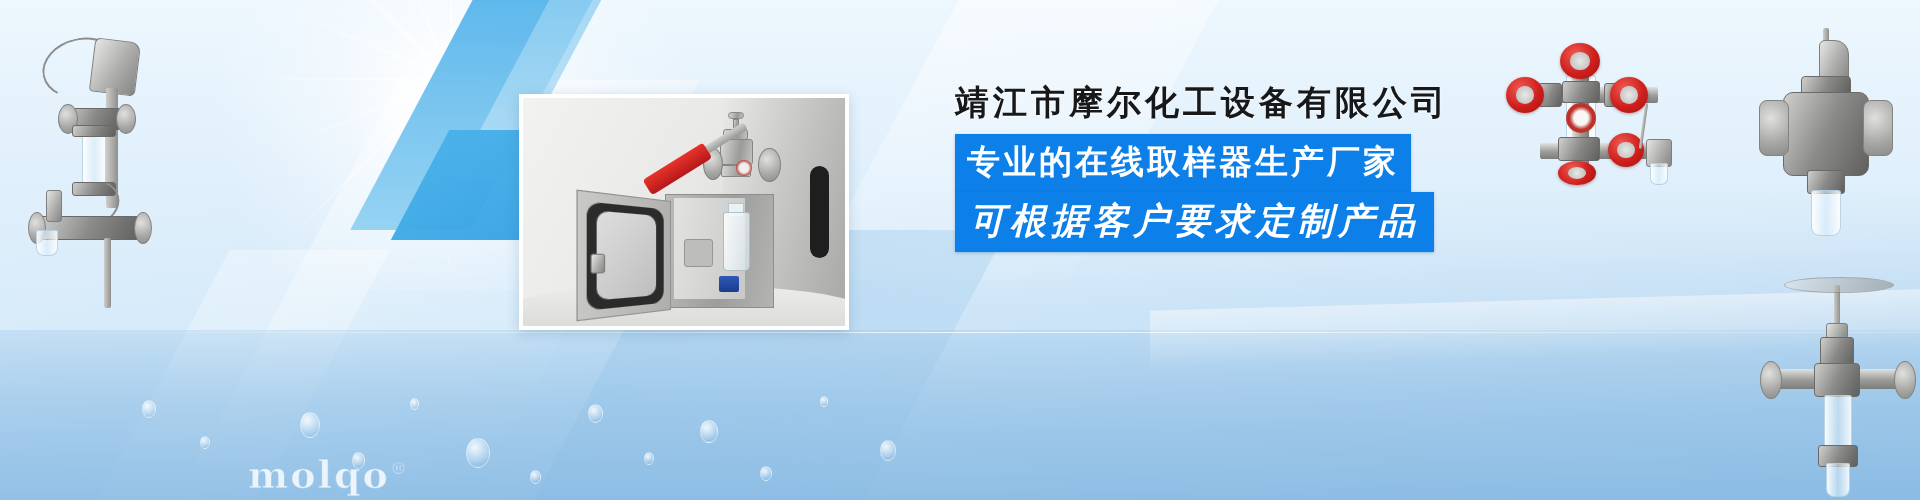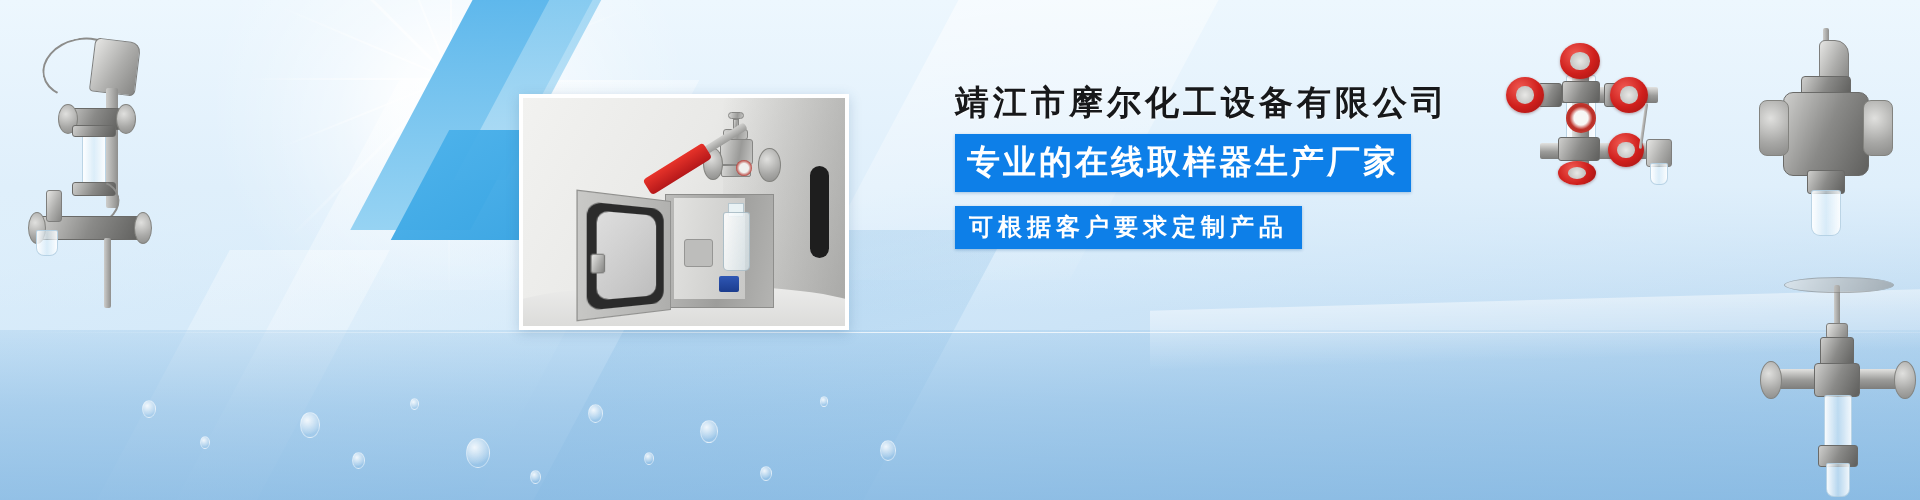--- a/index.html
+++ b/index.html
@@ -99,23 +99,23 @@
   .company { font-family:"DejaVu Serif", serif; font-weight:700; font-size:34px;
              letter-spacing:4px; color:#17181a; line-height:1.1;
              text-shadow:0 1px 2px rgba(255,255,255,.85); }
   .hl-band { display:inline-block; margin-top:13px; background:#0d7fe8; color:#fff;
              font-size:33px; font-weight:700; letter-spacing:3px; padding:6px 12px 7px;
              box-shadow:0 1px 3px rgba(10,80,150,.3); }
   .sub-band { display:inline-block; margin-top:14px;
               background:linear-gradient(90deg,rgba(255,255,255,.70),rgba(255,255,255,.42));
               color:#1a1b1d; font-size:24px; font-weight:700; letter-spacing:1.5px;
               padding:5px 11px 6px; }
-  .hl-band2 { display:inline-block; margin-top:14px; background:#0d7fe8; color:#fff;
-              font-size:24px; font-weight:700; letter-spacing:5px; padding:5px 14px 6px;
-              box-shadow:0 1px 3px rgba(10,80,150,.3); }
+  .hl-band2 { display:inline-block; background:#0d7fe8; color:#fff;
+              font-size:36px; font-weight:700; letter-spacing:5px; padding:5px 14px 6px;
+              box-shadow:0 1px 3px rgba(10,80,150,.3);font-style:italic; }
   .eng { margin-top:10px; width:470px; font-family:"Liberation Serif", serif;
          font-size:9.5px; line-height:1.62; letter-spacing:.45px;
          color:#6f8193; text-transform:uppercase; }
 
   
   .wm { position:absolute; left:248px; top:452px; font-family:"DejaVu Serif", serif;
         font-weight:700; font-size:38px; letter-spacing:2px; color:rgba(255,255,255,.82);
         -webkit-text-stroke:1px rgba(150,195,230,.75); }
   .wm sup { font-size:17px; vertical-align:super; }
 
@@ -291,14 +291,17 @@
     <div class="pipe" style="left:8px;top:84px;width:140px;height:20px;"></div>
     <div class="flange" style="left:0;top:76px;width:22px;height:38px;"></div>
     <div class="flange" style="left:134px;top:76px;width:22px;height:38px;"></div>
     <div class="dark-part" style="left:54px;top:78px;width:46px;height:34px;border-radius:4px;"></div>
     <div class="glass-tube" style="left:64px;top:110px;width:28px;height:56px;"></div>
     <div class="dark-part" style="left:58px;top:160px;width:40px;height:22px;border-radius:3px;"></div>
     <div class="glass-tube" style="left:66px;top:178px;width:24px;height:34px;border-radius:2px 2px 8px 8px;"></div>
     <div class="grey-part" style="left:24px;top:-8px;width:110px;height:16px;border-radius:50%;opacity:.55;"></div>
   </div>
 
+  <div class="wm">
+    <span>molqo</span><sup>®</sup>
+  </div>
 
 </div>
 
 </body></html>

